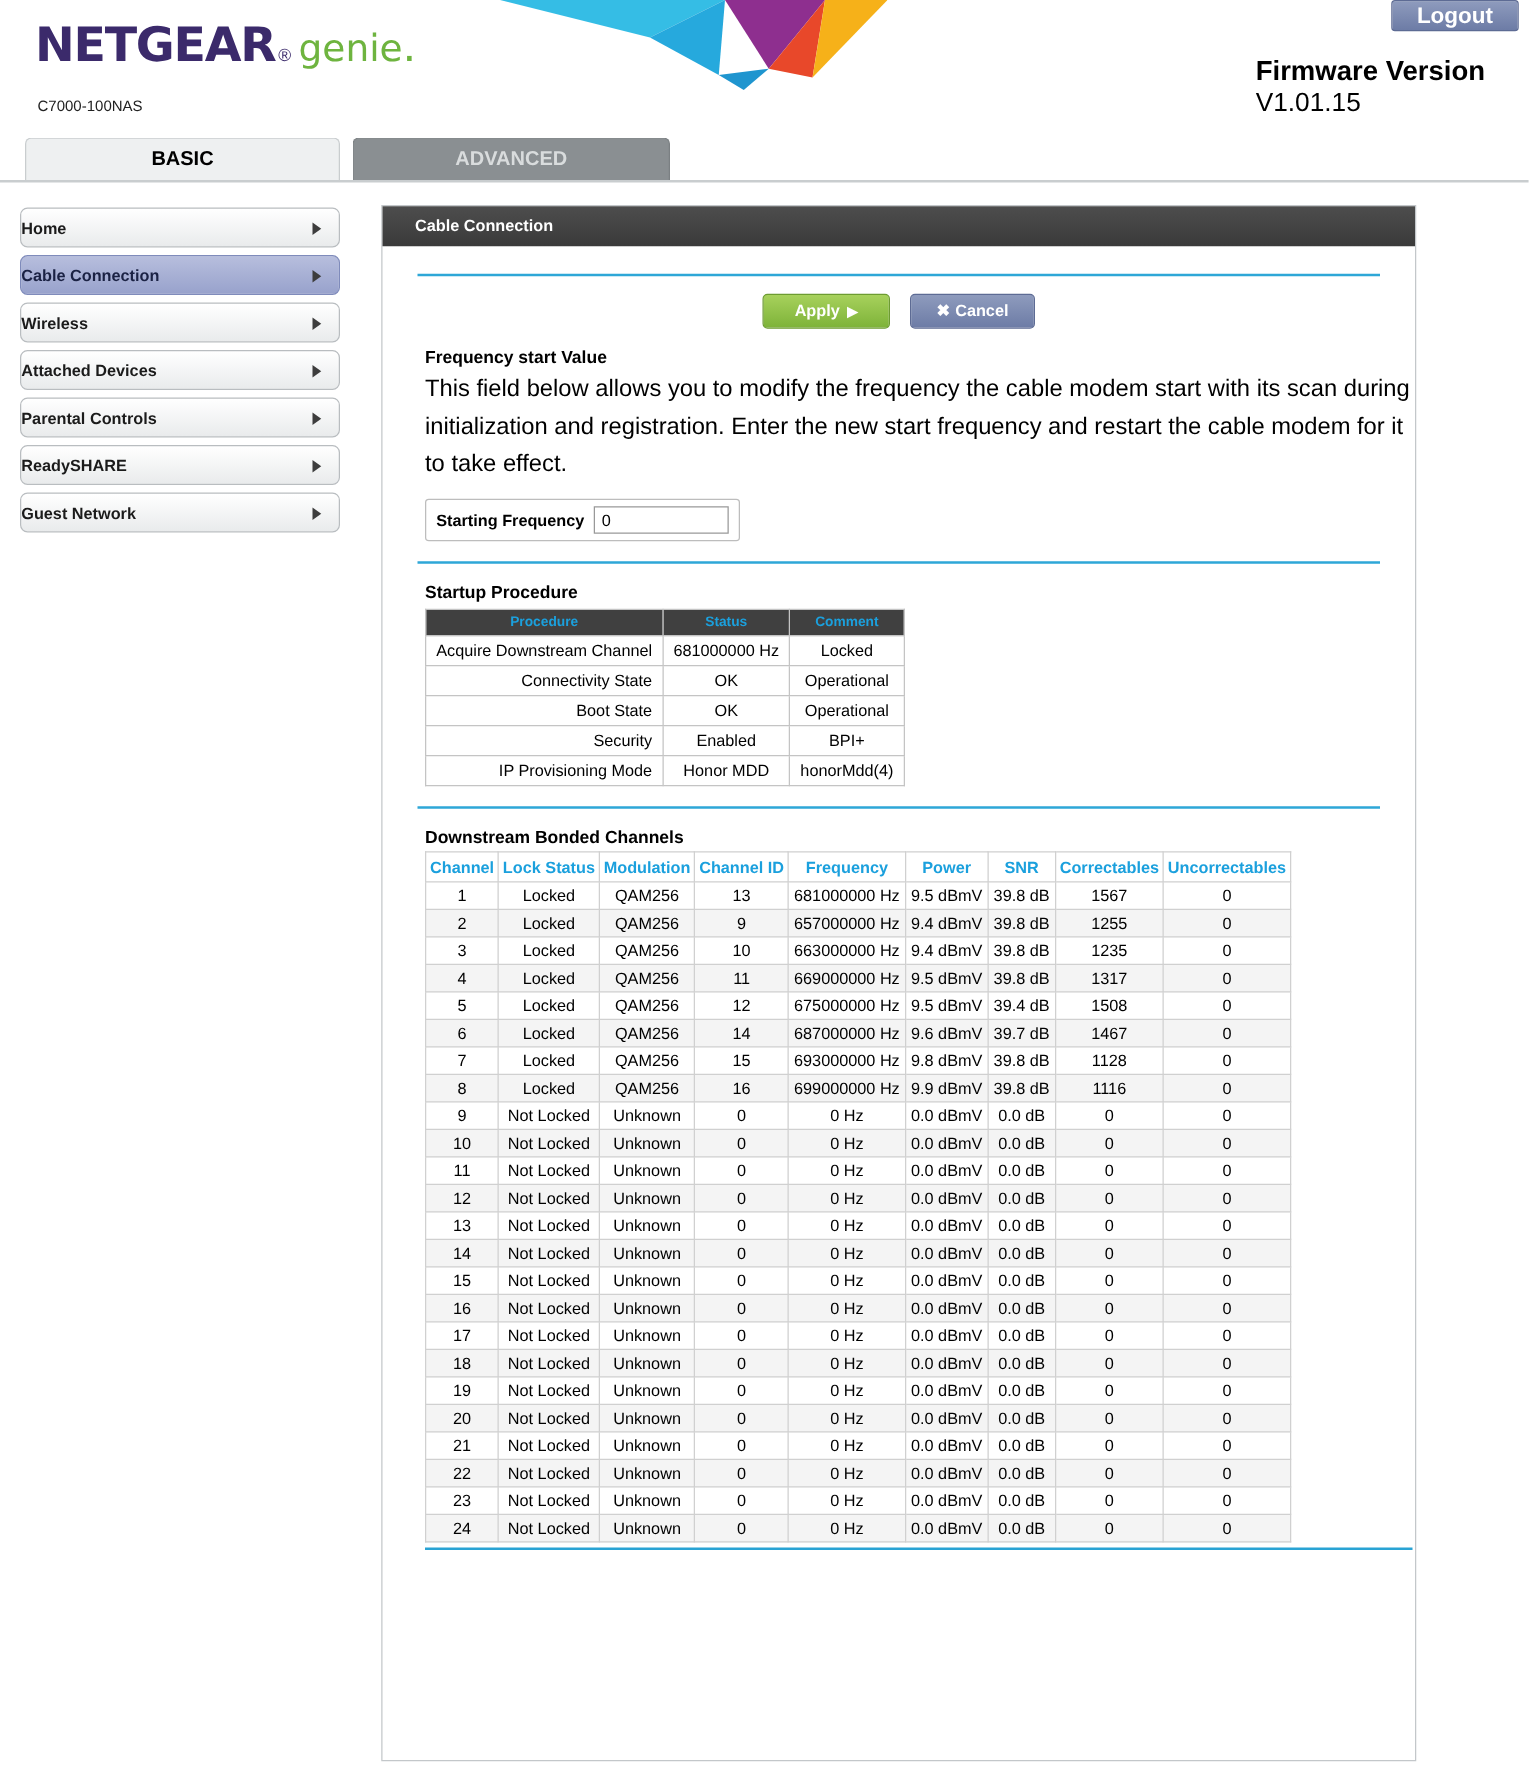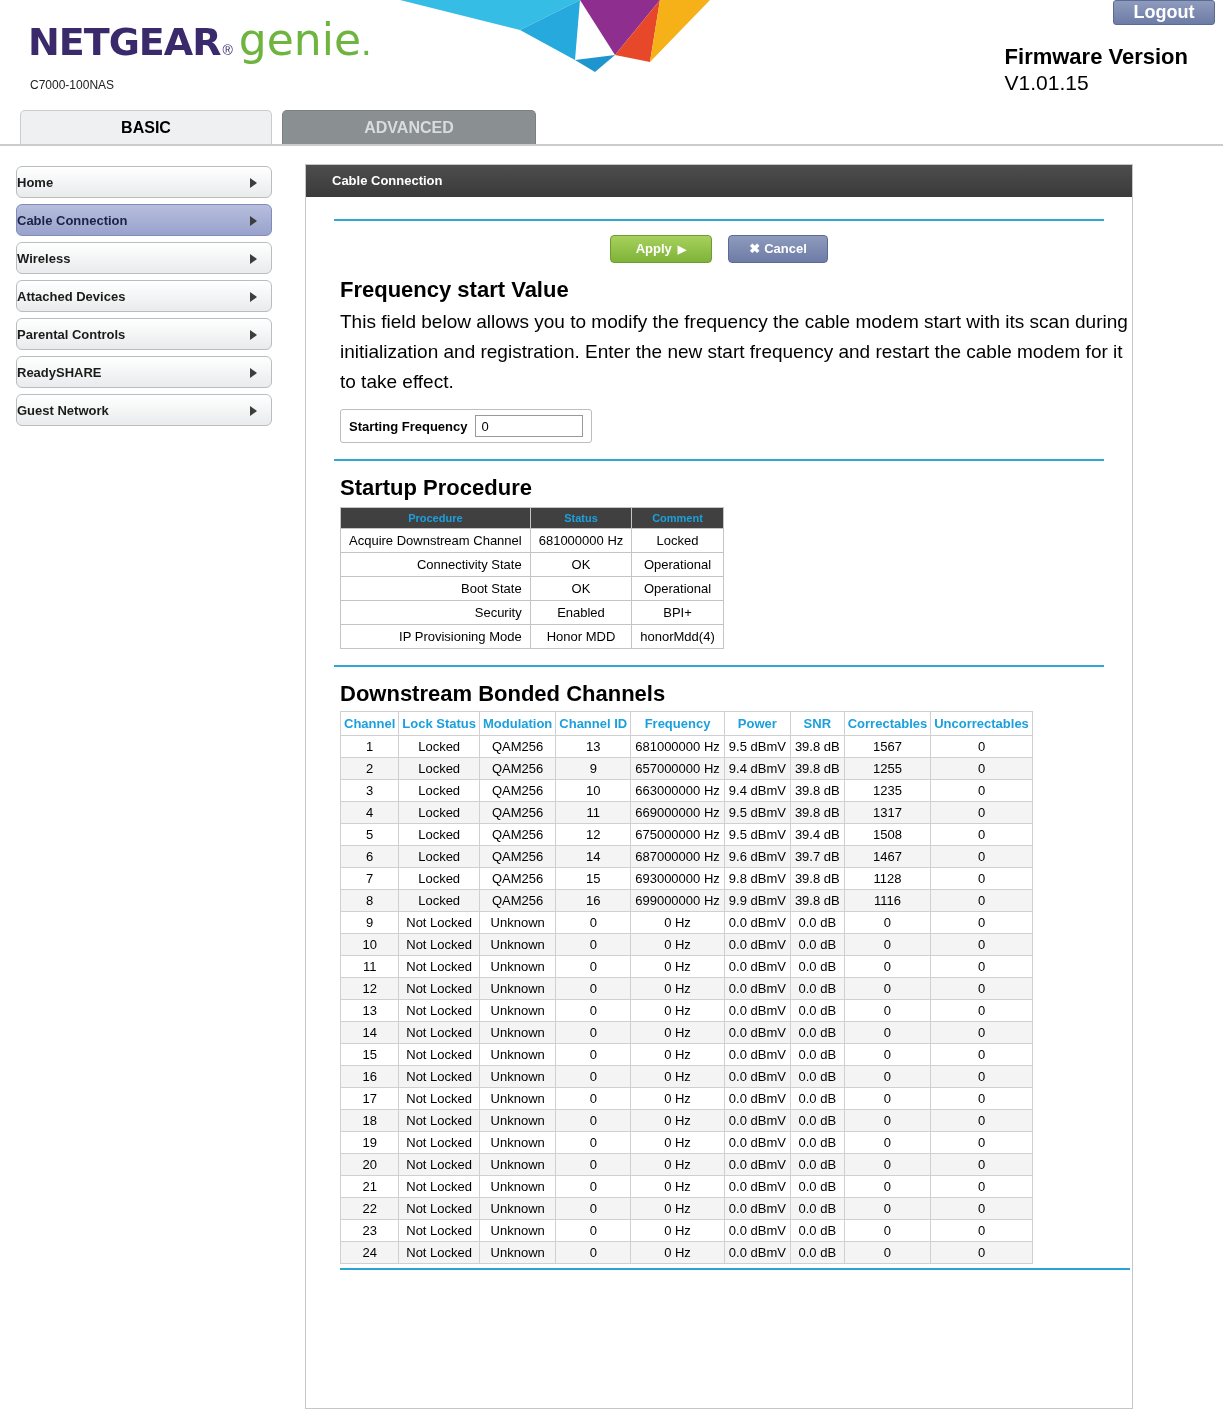--- a/index.html
+++ b/index.html
@@ -54,21 +54,21 @@
     font-family: "DejaVu Sans", sans-serif;
   }
   #brand-reg {
     font-size: 14px;
     color: #3b2a6b;
     vertical-align: super;
     margin-left: 2px;
     margin-right: 6px;
   }
   #brand-genie {
-    font-size: 44px;
+    font-size: 30px;
     color: #6eb43f;
     font-family: "DejaVu Sans", sans-serif;
   }
   #brand-genie-dot {
     font-size: 38px;
     color: #6eb43f;
   }
   #model-label {
     position: absolute;
     left: 30px;
@@ -244,21 +244,21 @@
     color: #ffffff;
     font-size: 13px;
     font-weight: bold;
     line-height: 26px;
     text-align: center;
     cursor: pointer;
   }
   #cancel-button .xmark { font-weight: bold; margin-right: 4px; }
 
   .section-heading {
-    font-size: 22px;
+    font-size: 14px;
     font-weight: bold;
     color: #000;
     margin: 14px 0 4px 24px;
   }
   .section-text {
     font-size: 19px;
     color: #000;
     margin: 0 0 0 24px;
     line-height: 30px;
     width: 800px;

